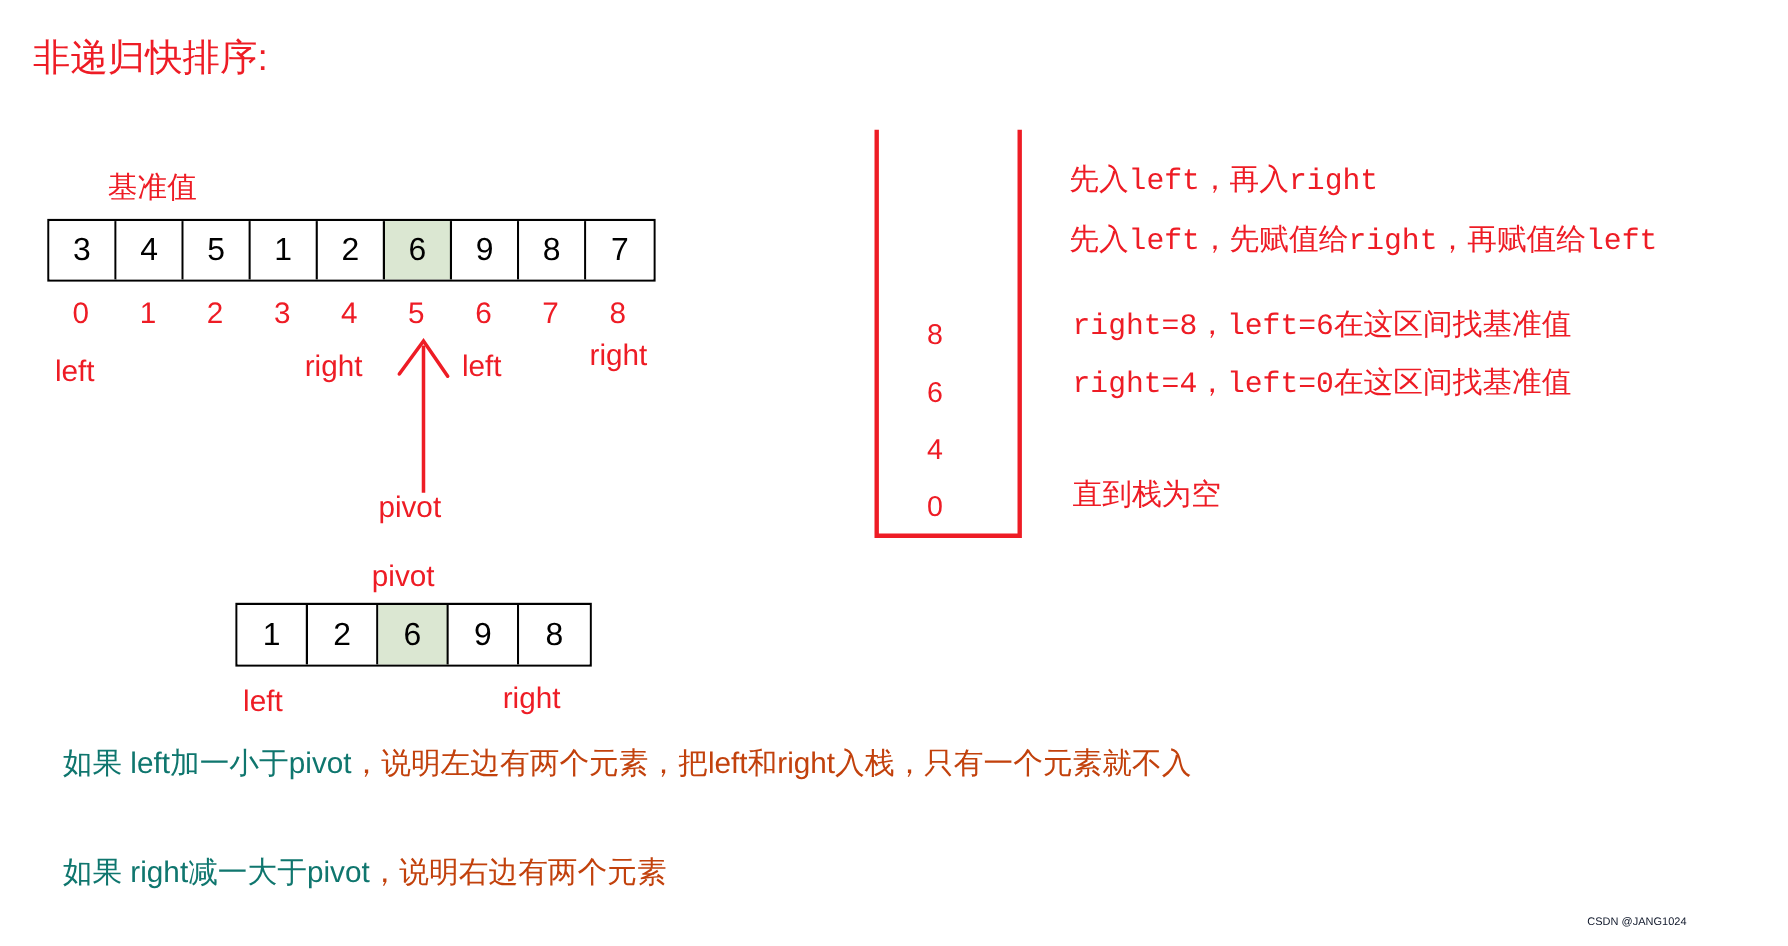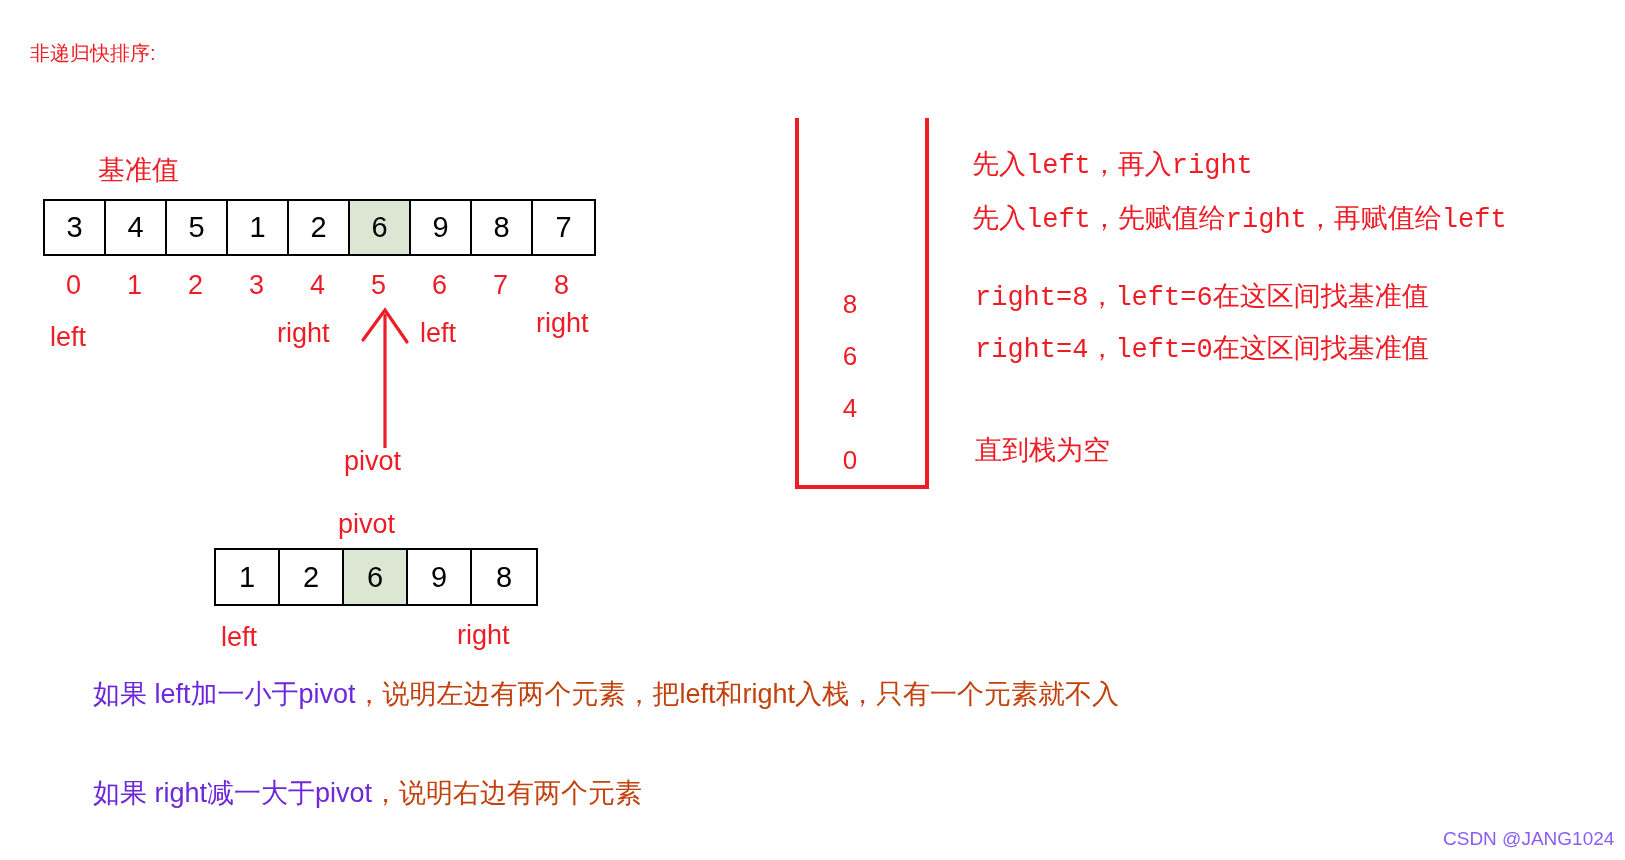--- a/index.html
+++ b/index.html
@@ -14,21 +14,21 @@
     font-family: "Liberation Sans", "DejaVu Sans", sans-serif;
     overflow: hidden;
   }
   .abs { position: absolute; }
 
   
   #title {
     left: 30px;
     top: 36px;
     color: #ee1c25;
-    font-size: 20px;
+    font-size: 34px;
     line-height: 34px;
     white-space: nowrap;
   }
 
   
   #array1-label {
     left: 43px;
     top: 155px;
     width: 552px;
     text-align: left;
@@ -164,31 +164,31 @@
   }
   #ptr2-left  { left: 221px; top: 622px; }
   #ptr2-right { left: 457px; top: 620px; }
 
   
   .rule {
     font-size: 27px;
     line-height: 32px;
     white-space: nowrap;
   }
-  .rule .red { color: #6d28d9; margin-left: 36px; }
+  .rule .red { color: #0f766e; }
   .rule .blk { color: #c2410c; }
   #rule-1 { left: 57px; top: 678px; }
   #rule-2 { left: 57px; top: 777px; }
 
   
   #watermark {
     left: 1443px;
     top: 831px;
-    color: #8b5cf6;
-    font-size: 19px;
+    color: #0f172a;
+    font-size: 10px;
     line-height: 16px;
     white-space: nowrap;
   }
 </style>
 </head>
 <body>
 
 <div class="abs" id="title">非递归快排序:</div>
 
 <div class="abs" id="array1-label">

